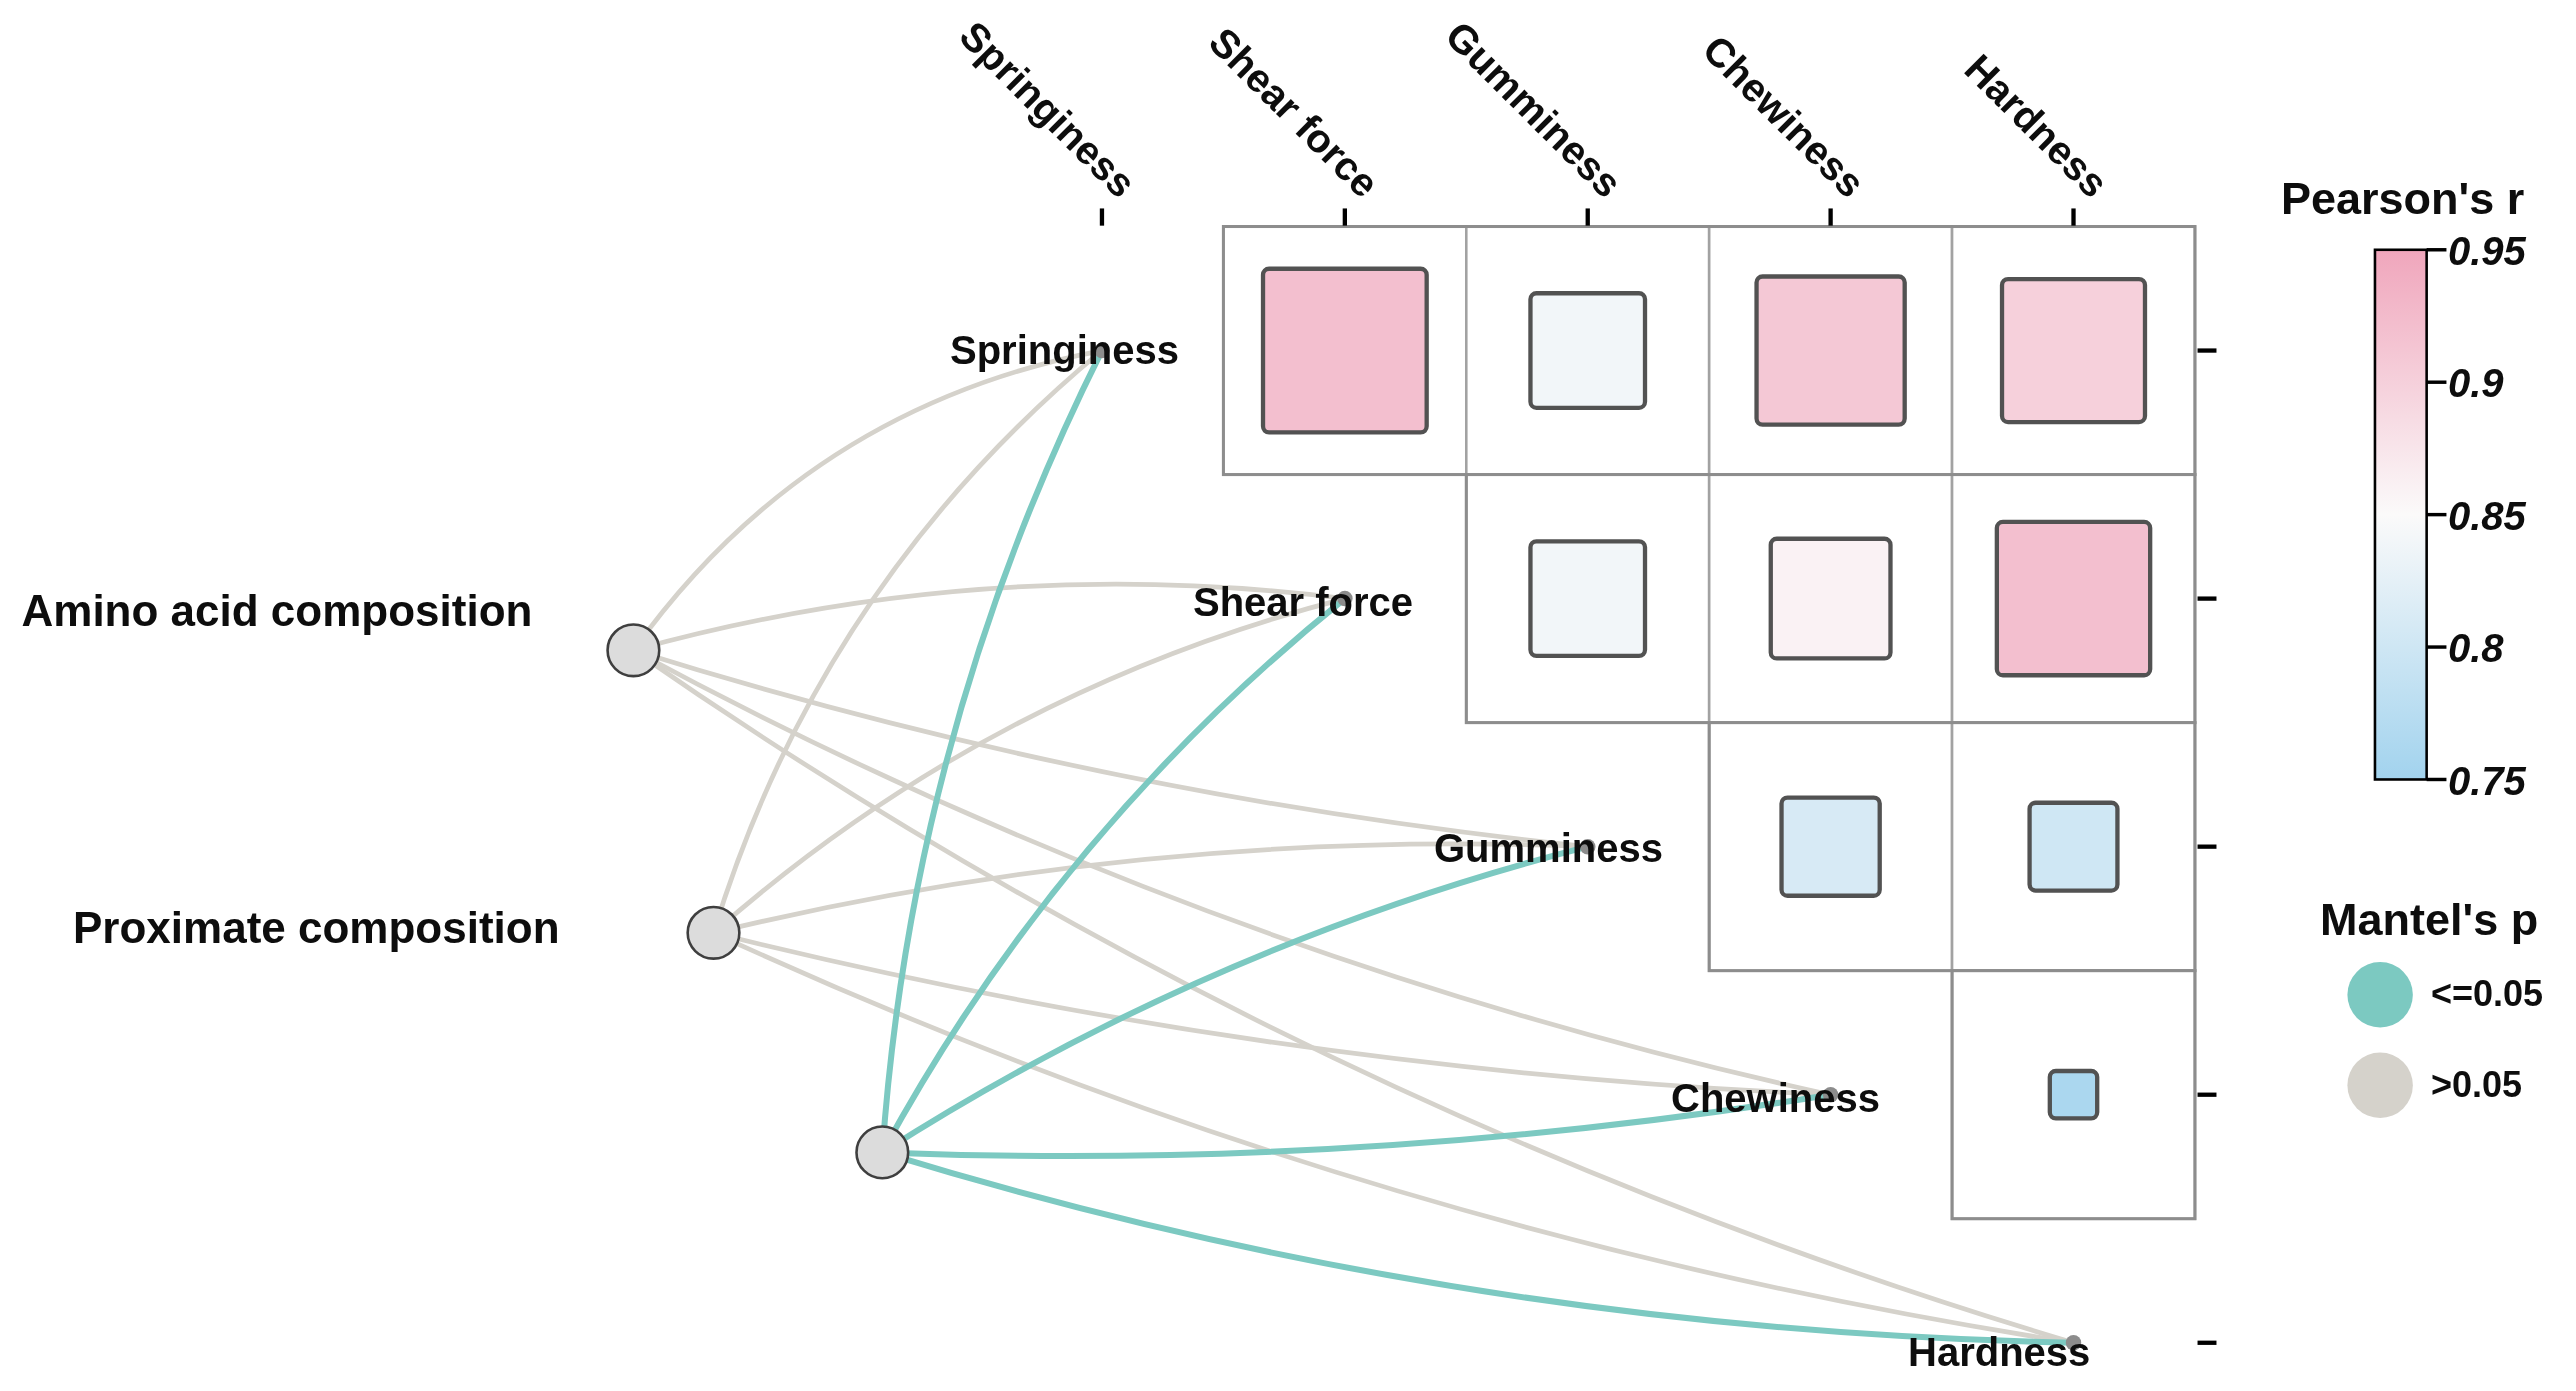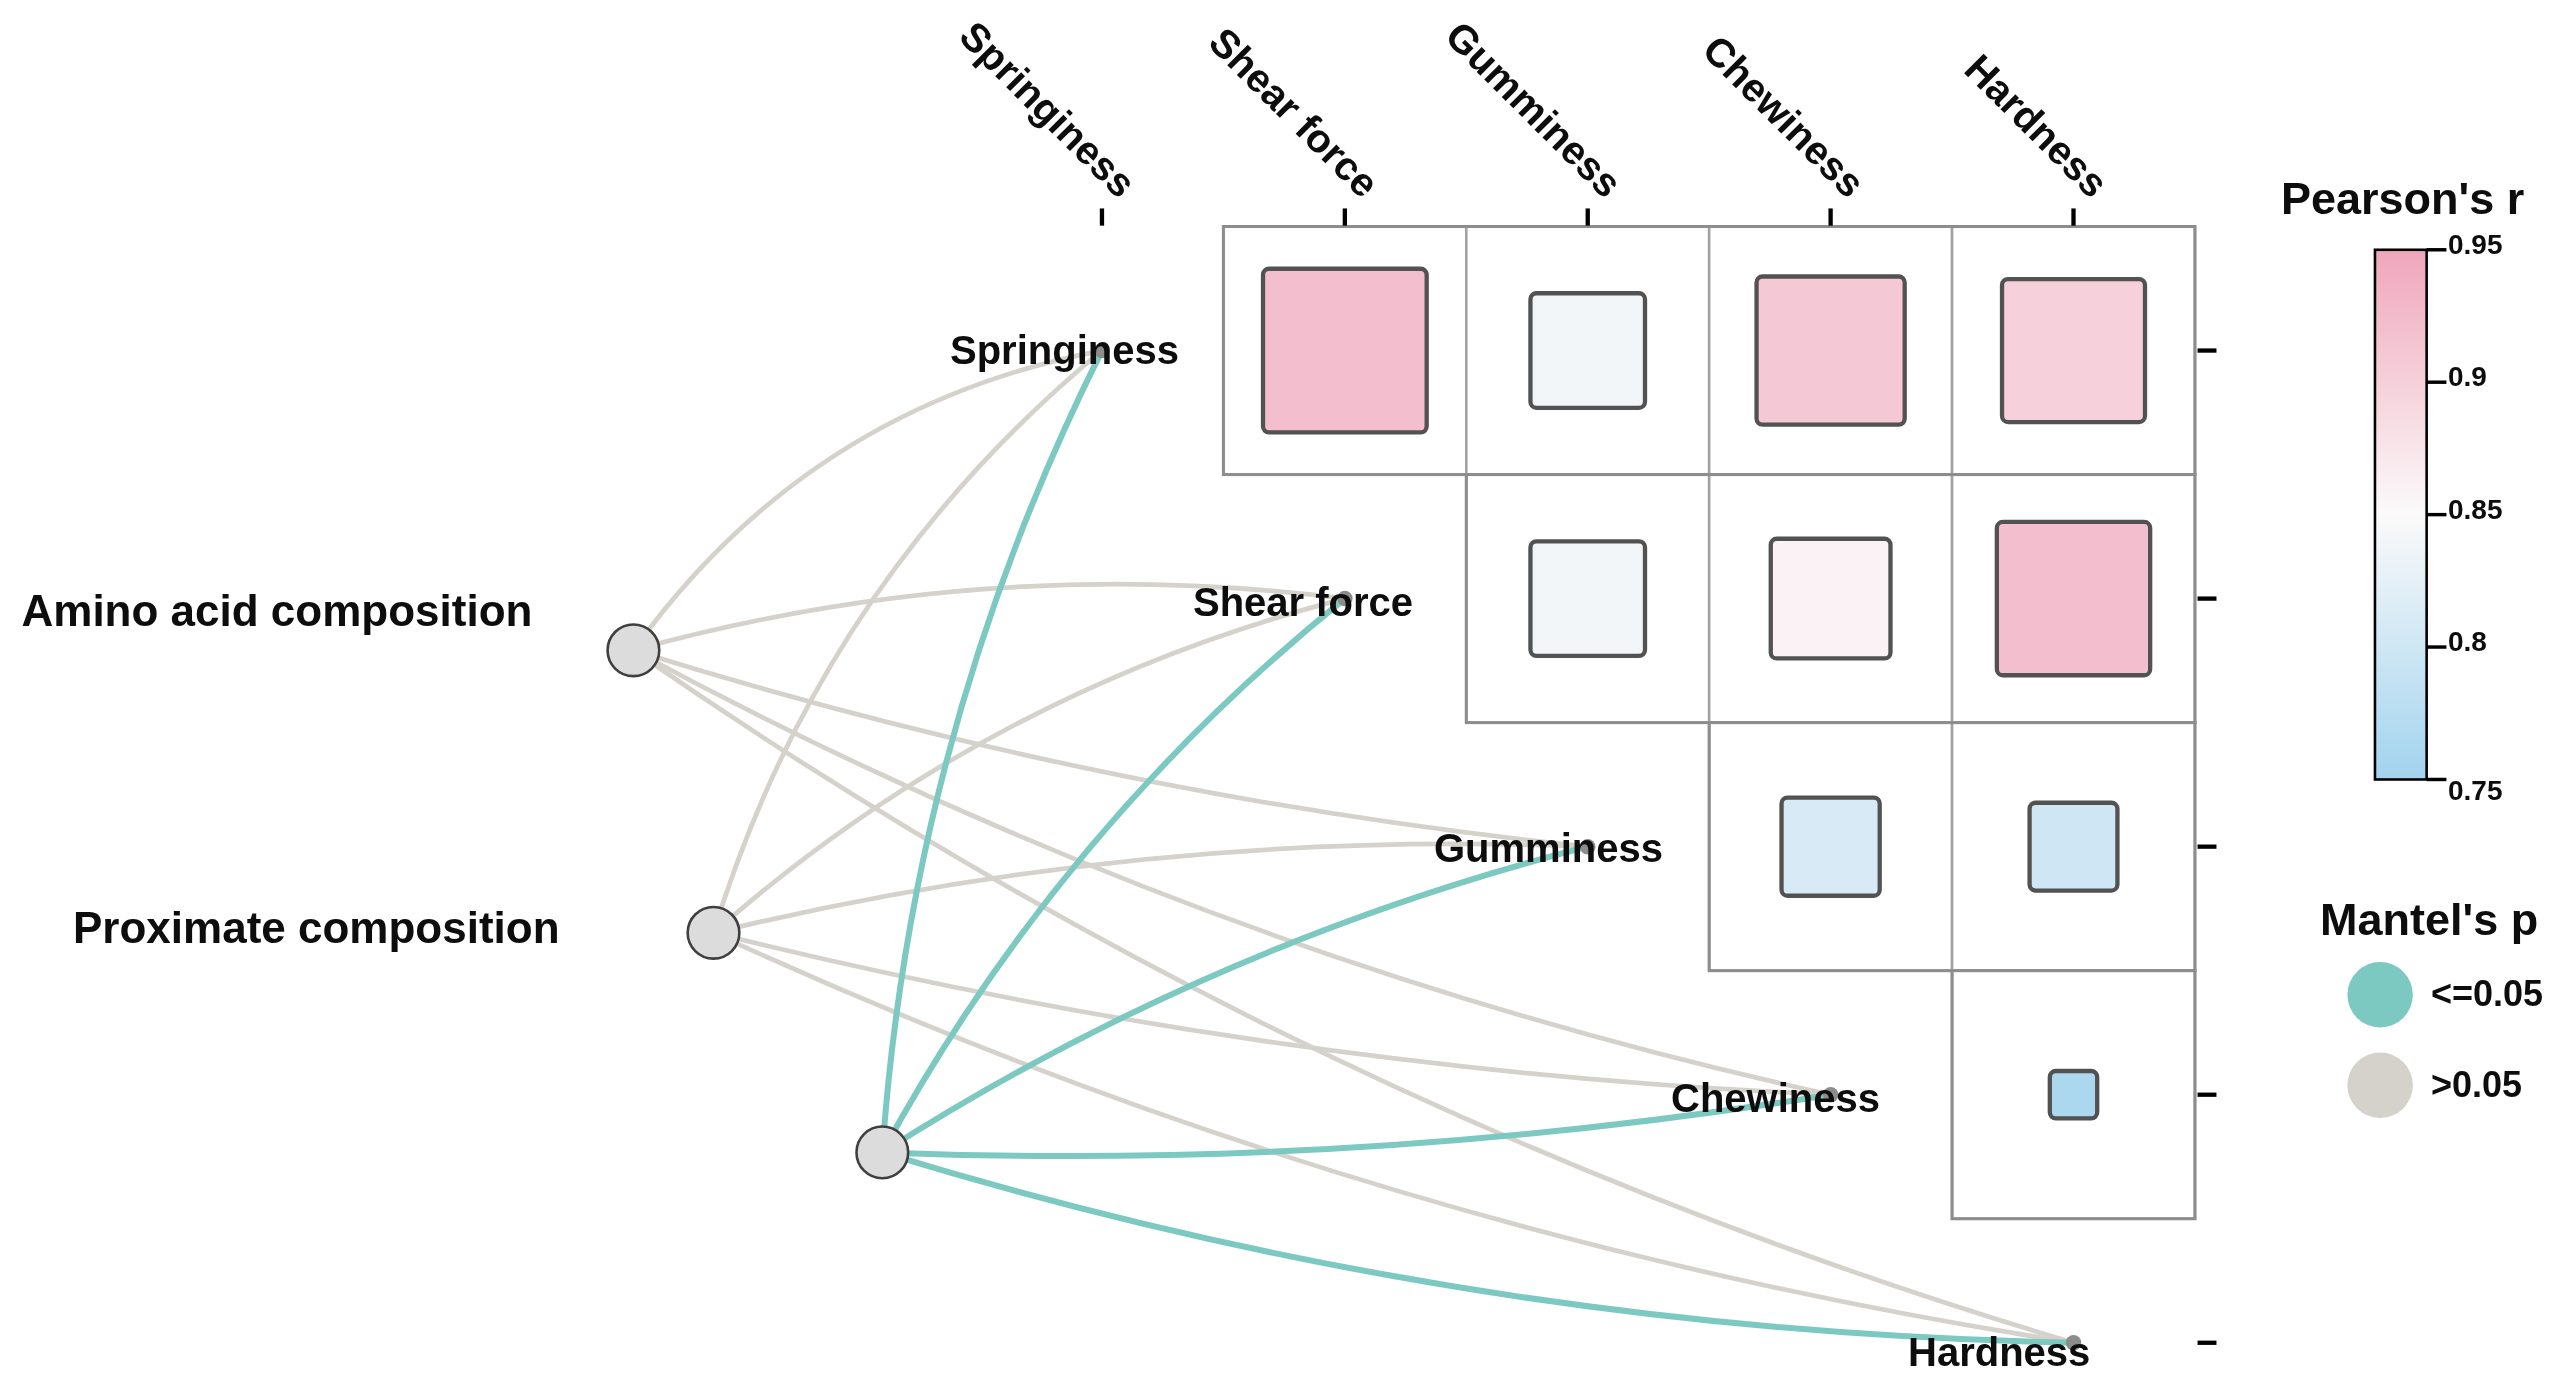--- a/index.html
+++ b/index.html
@@ -4,21 +4,21 @@
 <style>
   html,body{margin:0;padding:0;background:#ffffff;}
   #canvas{position:relative;width:2576px;height:1391px;background:#ffffff;overflow:hidden;
           font-family:"Liberation Sans", sans-serif;}
   svg{position:absolute;left:0;top:0;}
   .lbl{position:absolute;font-weight:bold;color:#0d0d0d;white-space:nowrap;line-height:1.05;}
   .node-label{font-size:44px;}
   .attr-label{font-size:40px;}
   .top-label{font-size:40px;line-height:41px;transform-origin:100% 100%;transform:rotate(45deg);}
   .legend-title{font-size:45px;}
-  .cbar-tick{font-size:28px;}
+  .cbar-tick{font-size:40px;font-style:italic;}
   .legend-item{font-size:36px;}
 </style>
 </head>
 <body>
 
 <div id="canvas">
   <svg id="plot" width="2576" height="1391" viewBox="0 0 2990 1615">
     <defs>
       <linearGradient id="cbar-grad" x1="0" y1="0" x2="0" y2="1">
         <stop offset="0%" stop-color="#f0a6bc"></stop>
@@ -107,21 +107,21 @@
   <div class="lbl legend-title" style="left:2281px;top:175px">Pearson's r</div>
   <div class="lbl legend-title" style="left:2320px;top:896px">Mantel's p</div>
   <div class="lbl legend-item" style="left:2431px;top:975px">&lt;=0.05</div>
   <div class="lbl legend-item" style="left:2431px;top:1066px">&gt;0.05</div>
 
   <div id="gen-labels">
       <div class="lbl cbar-tick" style="left: 2448px; top: 230px;">0.95</div>
       <div class="lbl cbar-tick" style="left: 2448px; top: 362px;">0.9</div>
       <div class="lbl cbar-tick" style="left: 2448px; top: 495px;">0.85</div>
       <div class="lbl cbar-tick" style="left: 2448px; top: 627px; text-align: right;">0.8</div>
-      <div class="lbl cbar-tick" style="left: 2448px; top: 760px; margin-top: 16px;">0.75</div>
+      <div class="lbl cbar-tick" style="left: 2448px; top: 760px;">0.75</div>
       <div class="lbl top-label" style="left: auto; top: 164px; right: 1462px;">Springiness</div>
       <div class="lbl attr-label" style="left: 950px; top: 329px;">Springiness</div>
       <div class="lbl top-label" style="left: auto; top: 164px; right: 1219px;">Shear force</div>
       <div class="lbl attr-label" style="left: 1193px; top: 581px;">Shear force</div>
       <div class="lbl top-label" style="left: auto; top: 164px; right: 976px;">Gumminess</div>
       <div class="lbl attr-label" style="left: 1434px; top: 827px;">Gumminess</div>
       <div class="lbl top-label" style="left: auto; top: 164px; right: 733px;">Chewiness</div>
       <div class="lbl attr-label" style="left: 1671px; top: 1077px;">Chewiness</div>
       <div class="lbl top-label" style="left: auto; top: 164px; right: 490px;">Hardness</div>
       <div class="lbl attr-label" style="left: 1908px; top: 1331px;">Hardness</div>

